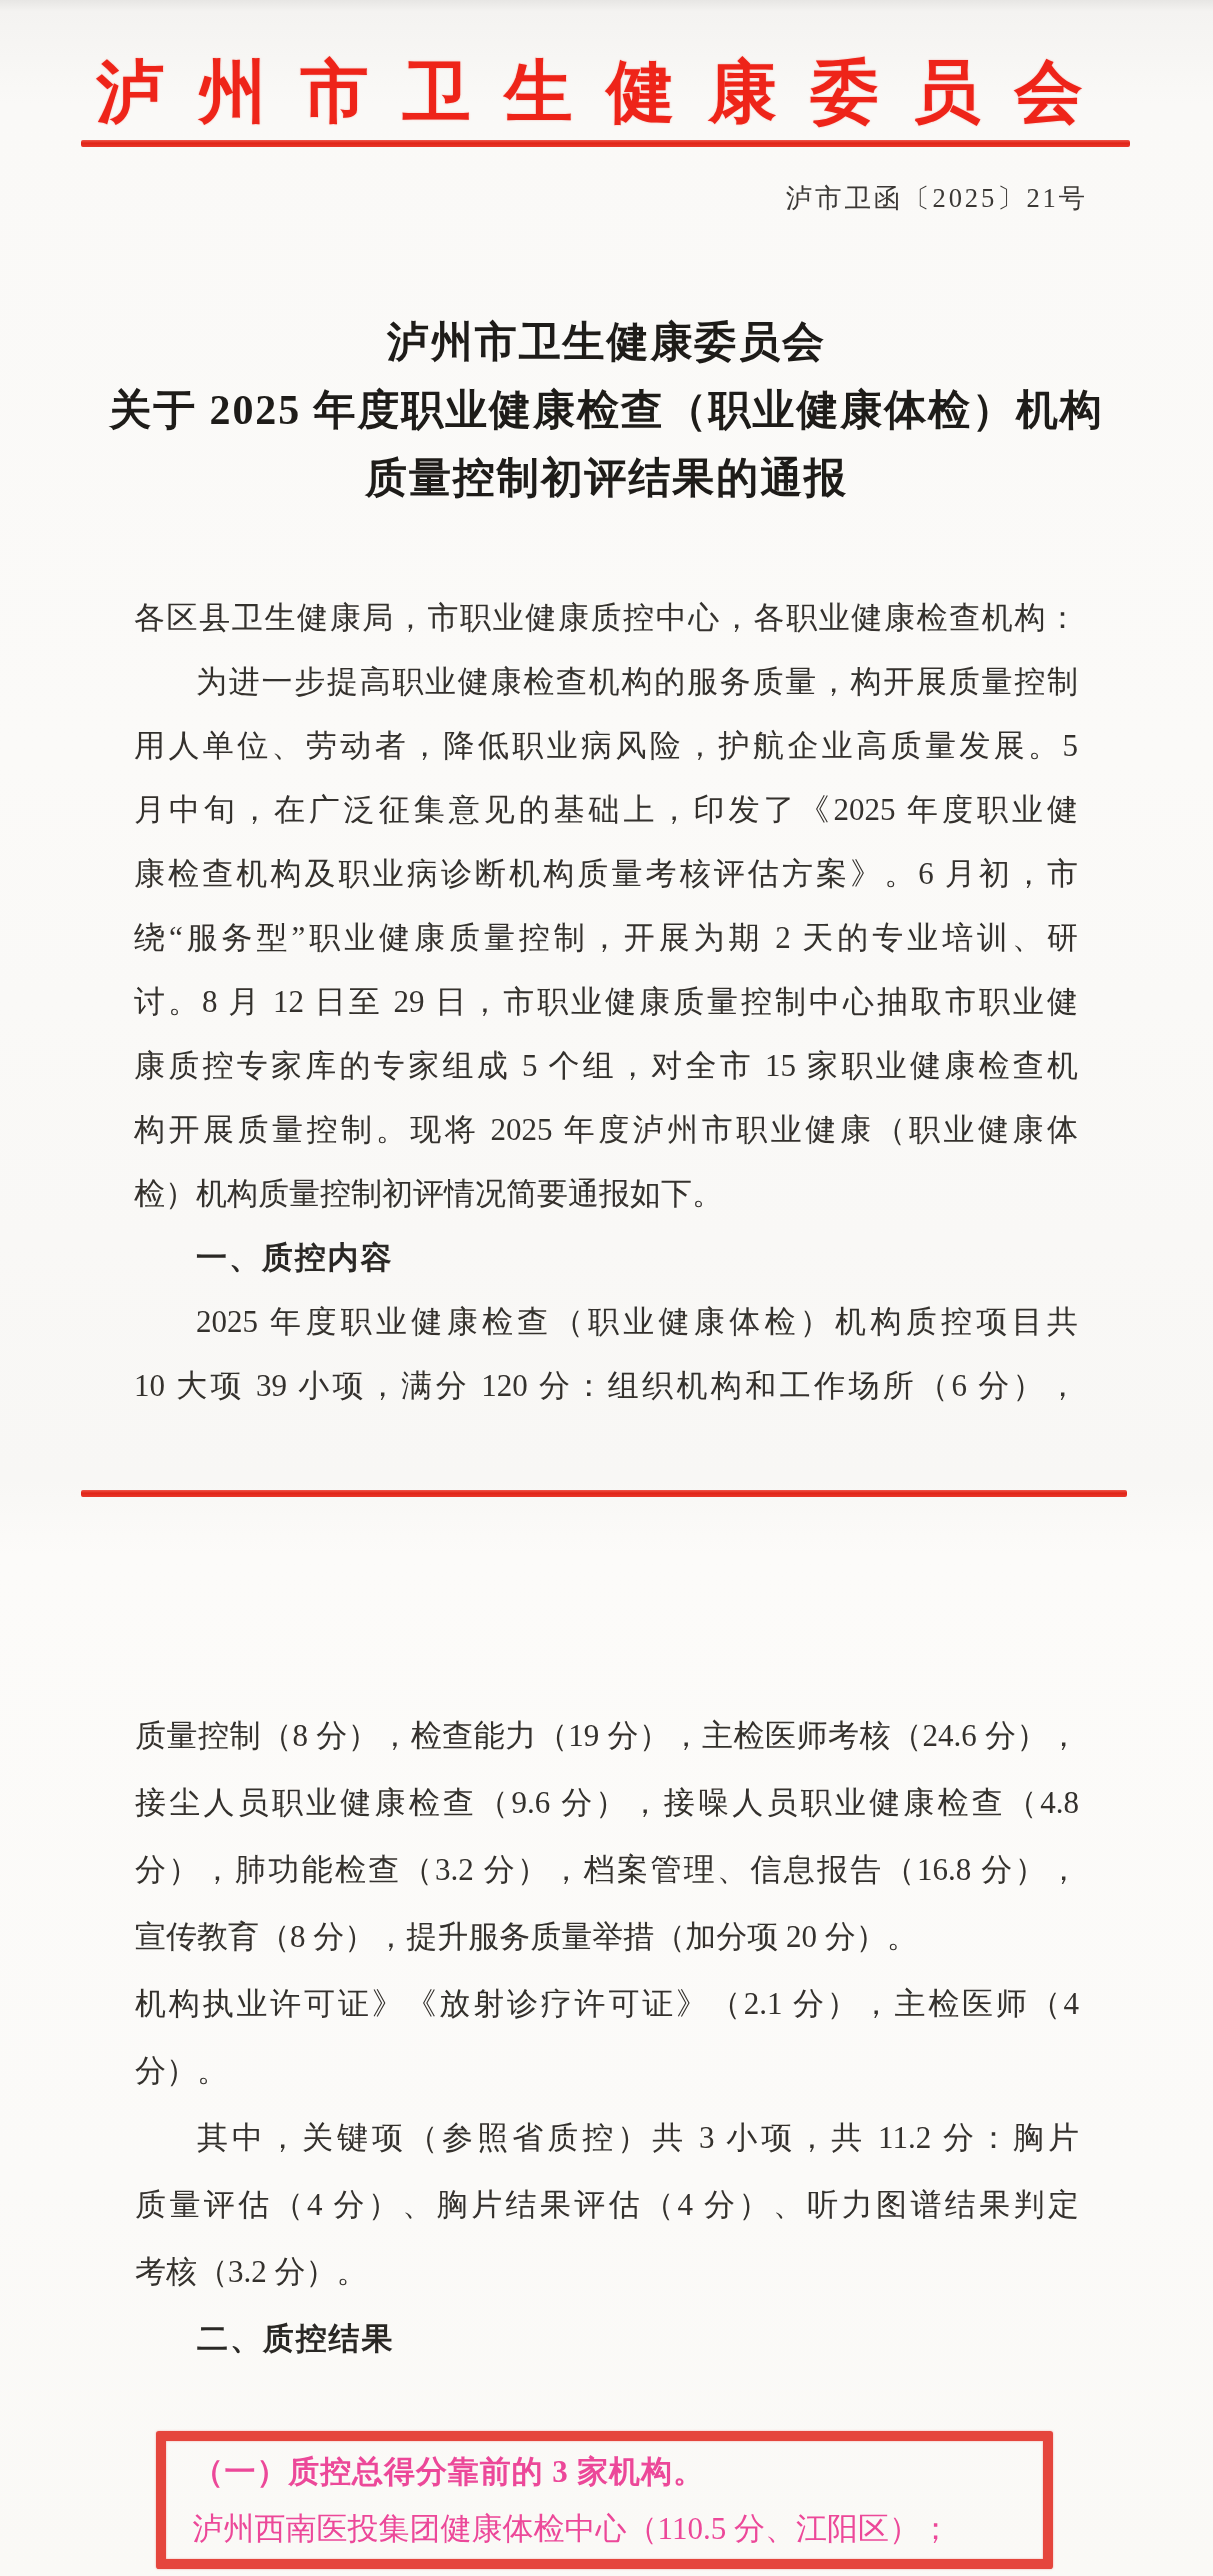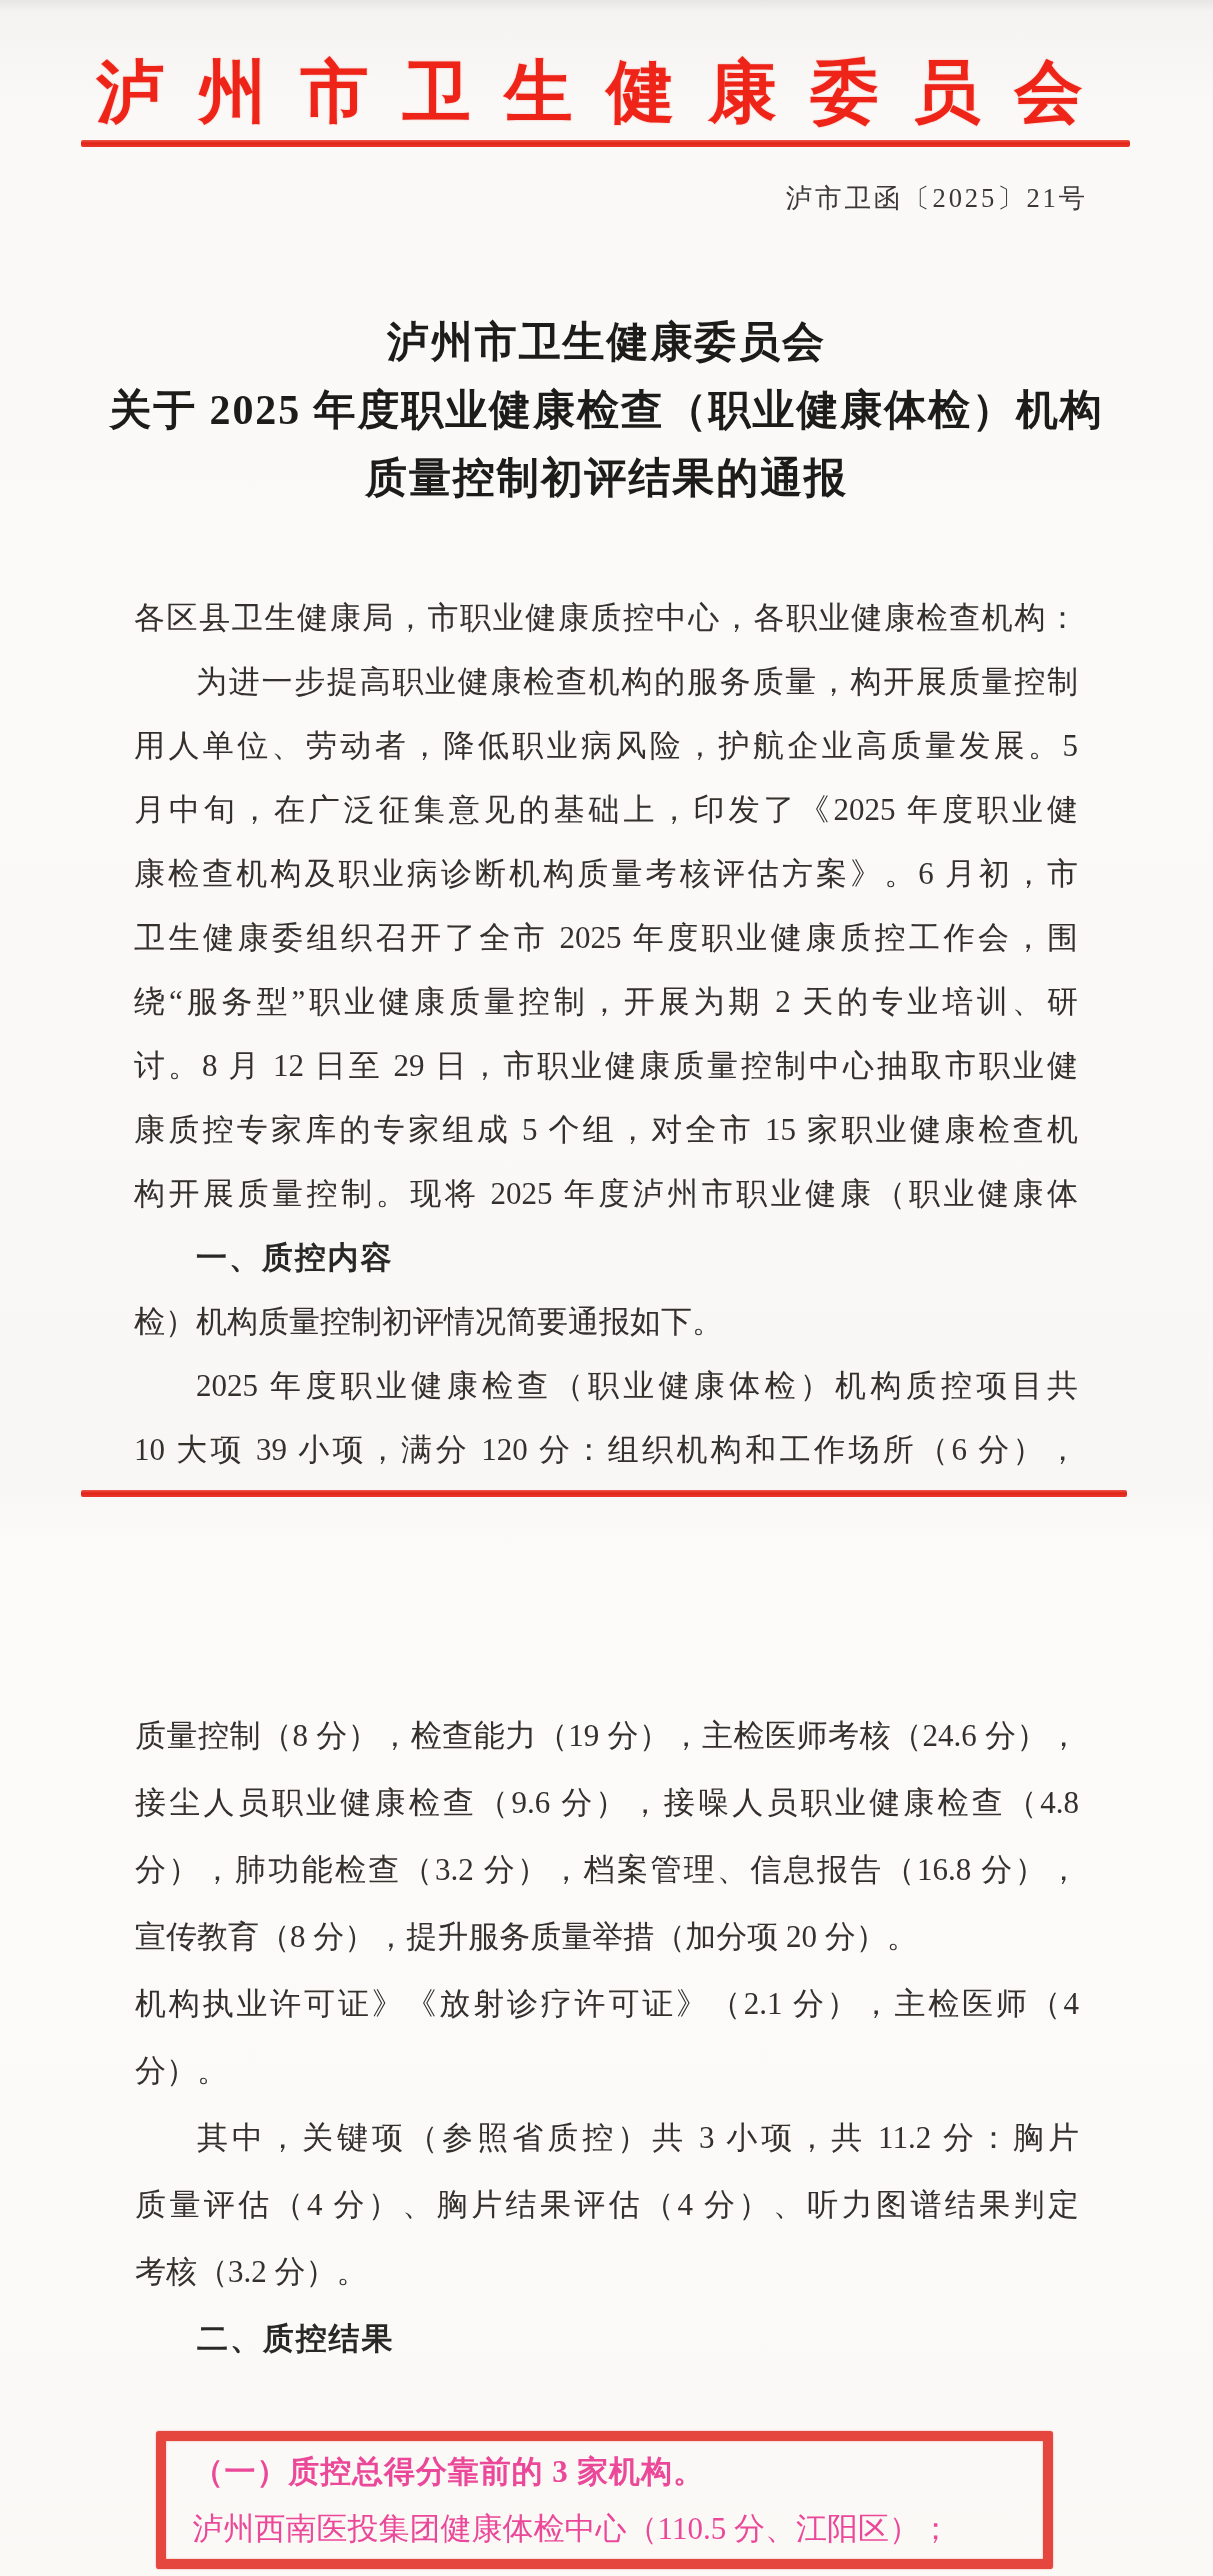--- a/index.html
+++ b/index.html
@@ -64,27 +64,26 @@
   <div>关于 2025 年度职业健康检查（职业健康体检）机构</div>
   <div>质量控制初评结果的通报</div>
 </div>
 
 <div id="page1-body" class="abs body-flow">
   <div class="line jl">各区县卫生健康局，市职业健康质控中心，各职业健康检查机构：</div>
   <div class="line jl ind">为进一步提高职业健康检查机构的服务质量，构开展质量控制</div>
   <div class="line jl">用人单位、劳动者，降低职业病风险，护航企业高质量发展。5</div>
   <div class="line jl">月中旬，在广泛征集意见的基础上，印发了《2025 年度职业健</div>
   <div class="line jl">康检查机构及职业病诊断机构质量考核评估方案》。6 月初，市</div>
-  <div class="line jl">卫生健康委组织召开了全市 2025 年度职业健康质控工作会，围</div>
   <div class="line jl">绕“服务型”职业健康质量控制，开展为期 2 天的专业培训、研</div>
   <div class="line jl">讨。8 月 12 日至 29 日，市职业健康质量控制中心抽取市职业健</div>
   <div class="line jl">康质控专家库的专家组成 5 个组，对全市 15 家职业健康检查机</div>
   <div class="line jl">构开展质量控制。现将 2025 年度泸州市职业健康（职业健康体</div>
+  <div class="line">检）机构质量控制初评情况简要通报如下。</div>
   <div class="line heading">一、质控内容</div>
-  <div class="line">检）机构质量控制初评情况简要通报如下。</div>
   <div class="line jl ind">2025 年度职业健康检查（职业健康体检）机构质控项目共</div>
   <div class="line jl">10 大项 39 小项，满分 120 分：组织机构和工作场所（6 分），</div>
 </div>
 
 <div id="rule-separator" class="abs red-rule"></div>
 
 <div id="page2-body" class="abs body-flow">
   <div class="line jl">质量控制（8 分），检查能力（19 分），主检医师考核（24.6 分），</div>
   <div class="line jl">接尘人员职业健康检查（9.6 分），接噪人员职业健康检查（4.8</div>
   <div class="line jl">分），肺功能检查（3.2 分），档案管理、信息报告（16.8 分），</div>

